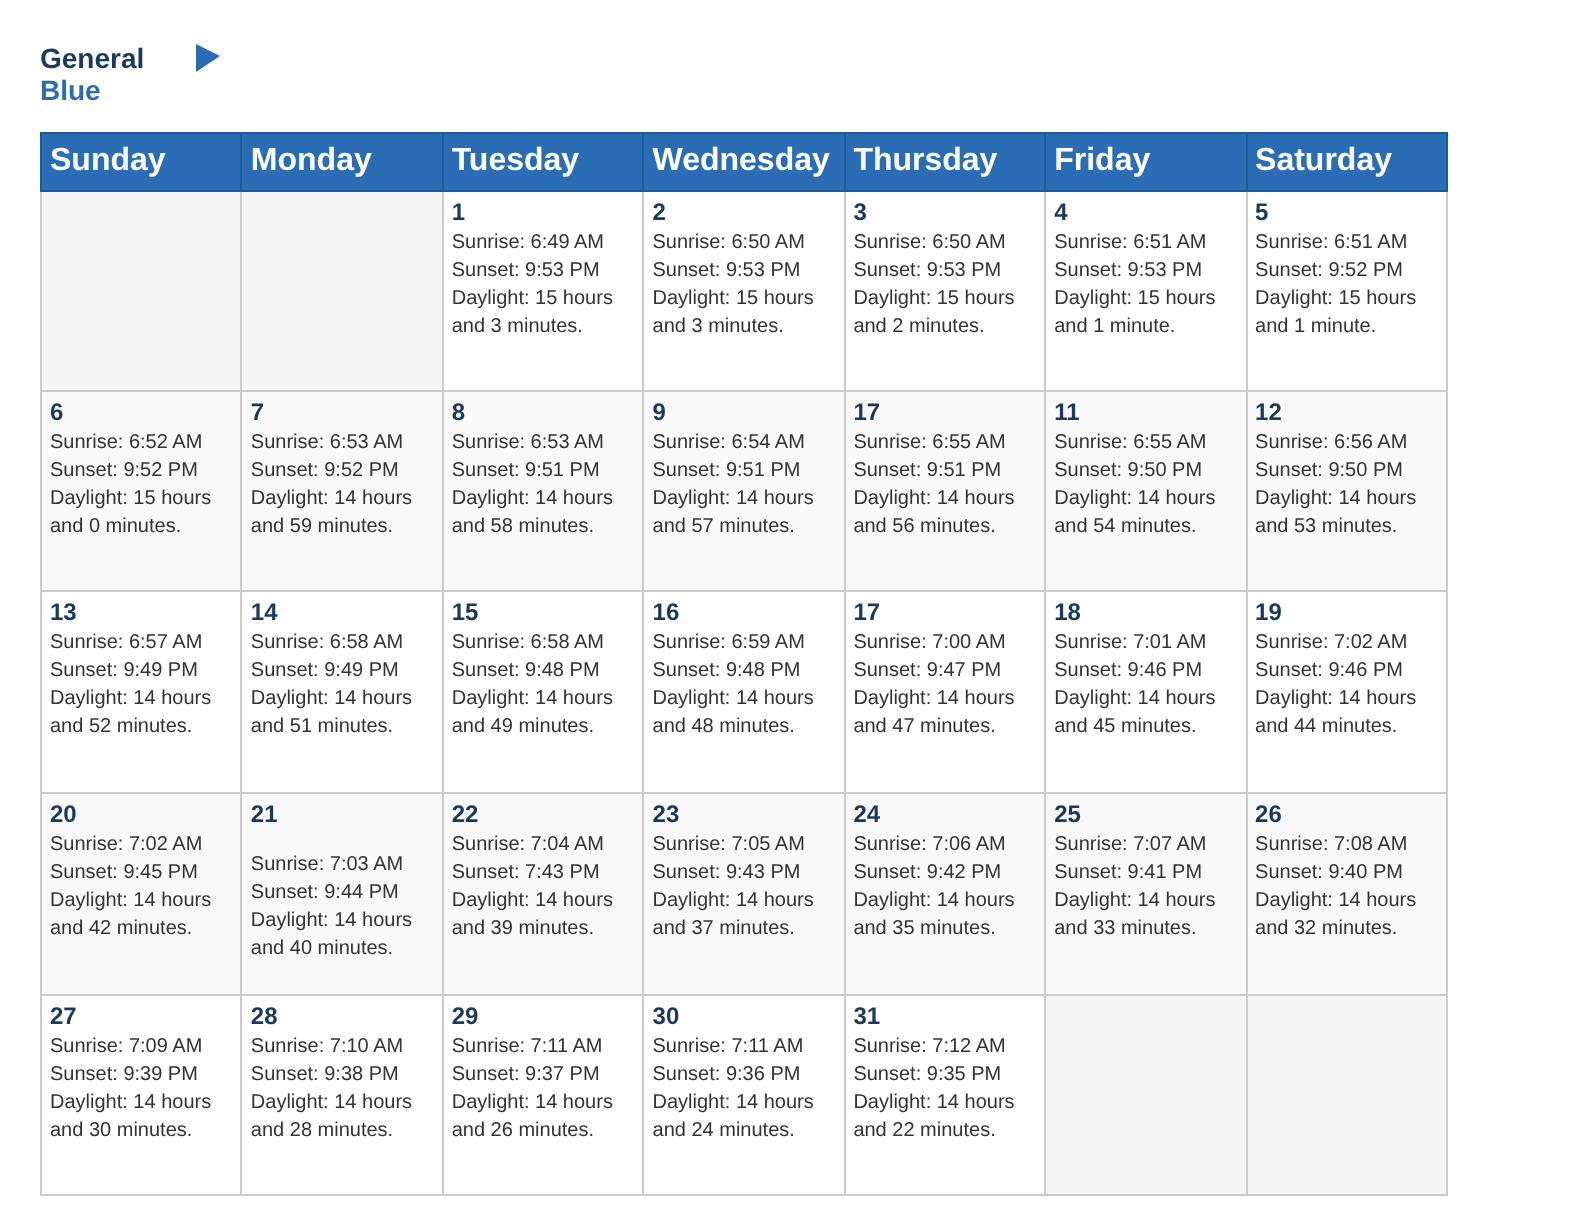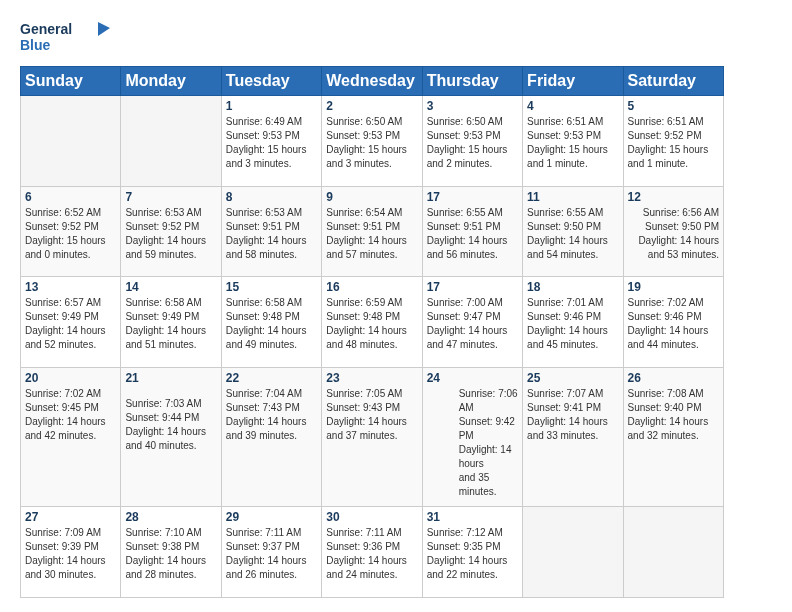--- a/index.html
+++ b/index.html
@@ -194,21 +194,21 @@
           </td>
           <td>
             <span class="day-num">11</span>
             <div class="day-info" style="white-space: pre-line;">Sunrise: 6:55 AM
 Sunset: 9:50 PM
 Daylight: 14 hours
 and 54 minutes.</div>
           </td>
           <td>
             <span class="day-num">12</span>
-            <div class="day-info" style="white-space: pre-line; text-align: right;">Sunrise: 6:56 AM
+            <div class="day-info" style="white-space: pre-line;">Sunrise: 6:56 AM
 Sunset: 9:50 PM
 Daylight: 14 hours
 and 53 minutes.</div>
           </td>
         </tr>
         <tr>
           <td>
             <span class="day-num">13</span>
             <div class="day-info" style="white-space: pre-line;">Sunrise: 6:57 AM
 Sunset: 9:49 PM
@@ -282,21 +282,21 @@
           </td>
           <td>
             <span class="day-num">23</span>
             <div class="day-info" style="white-space: pre-line;">Sunrise: 7:05 AM
 Sunset: 9:43 PM
 Daylight: 14 hours
 and 37 minutes.</div>
           </td>
           <td>
             <span class="day-num">24</span>
-            <div class="day-info" style="white-space: pre-line; margin-left: 32px;">Sunrise: 7:06 AM
+            <div class="day-info" style="white-space: pre-line;">Sunrise: 7:06 AM
 Sunset: 9:42 PM
 Daylight: 14 hours
 and 35 minutes.</div>
           </td>
           <td>
             <span class="day-num">25</span>
             <div class="day-info" style="white-space: pre-line;">Sunrise: 7:07 AM
 Sunset: 9:41 PM
 Daylight: 14 hours
 and 33 minutes.</div>

